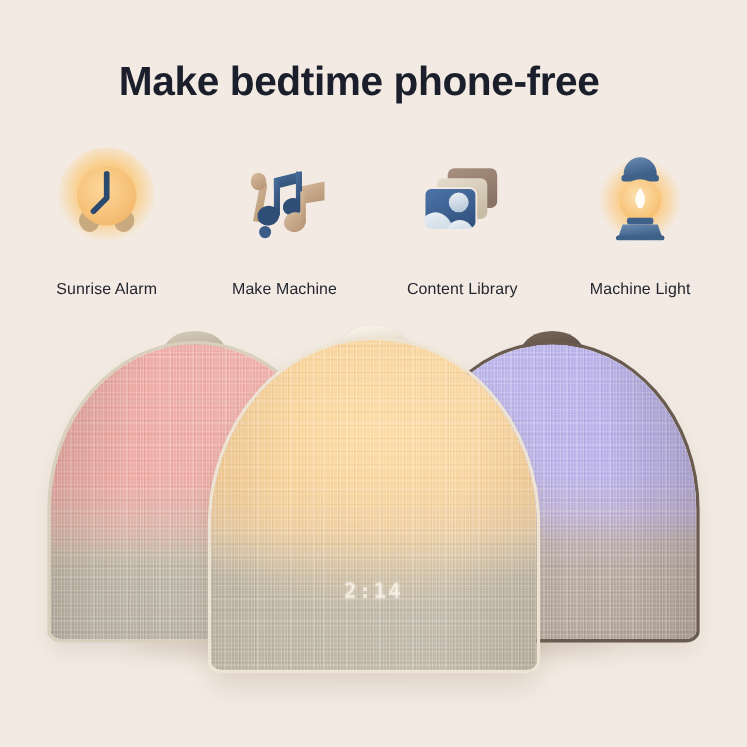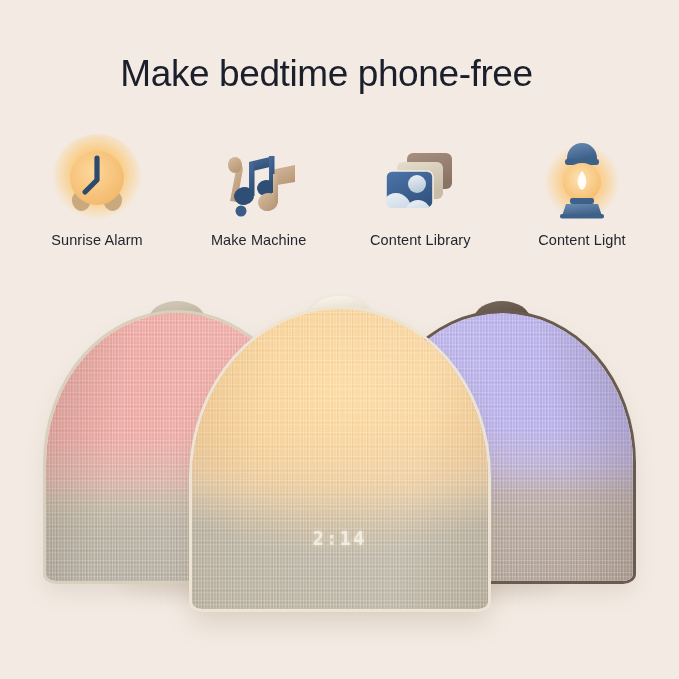--- a/index.html
+++ b/index.html
@@ -19,21 +19,21 @@
   }
 
   
   .headline {
     position: absolute;
     top: 52px;
     left: 0;
     width: 653px;
     text-align: center;
     font-size: 37px;
-    font-weight: 400;
+    font-weight: 700;
     letter-spacing: -0.4px;
     color: #1b1f2b;
     line-height: 1.2;
   }
 
   
   .features {
     position: absolute;
     top: 134px;
     left: 0;
@@ -48,21 +48,21 @@
     display: flex;
     flex-direction: column;
     align-items: center;
   }
   .feature-icon {
     width: 96px;
     height: 96px;
     position: relative;
   }
   .feature-label {
-    margin-top: 2px;
+    margin-top: 25px;
     font-size: 14.5px;
     color: #23262f;
     letter-spacing: 0.1px;
     white-space: nowrap;
   }
 
   
   .stage {
     position: absolute;
     top: 292px;
@@ -254,21 +254,21 @@
           <circle cx="48" cy="48" r="19" fill="url(#globeG)"></circle>
 
           <path d="M48 37 C53 43 53.5 49 50.5 54 C49.5 56 46.5 56 45.5 54 C42.5 49 43 43 48 37 Z" fill="#FFFDF6"></path>
 
           <rect x="36" y="64" width="24" height="6" rx="2.2" fill="#3E6189"></rect>
 
           <path d="M32 70 L64 70 L68 82 L28 82 Z" fill="url(#capG)"></path>
           <rect x="26" y="80" width="44" height="4.5" rx="2" fill="#3E6189"></rect>
         </svg>
       </div>
-      <div class="feature-label">Content Light</div>
+      <div class="feature-label">Machine Light</div>
     </div>
 
   </div>
 
   <div class="stage">
 
     <div class="ground-shadow" style="left:120px; bottom:78px; width:440px; height:34px; background:rgba(150,125,100,.17);"></div>
 
     <div class="clock" style="left:46px; width:262px; height:268px; z-index:1;">
       <div class="knob" style="left:50%; transform:translateX(-50%); top:-12px; width:56px; height:26px;

